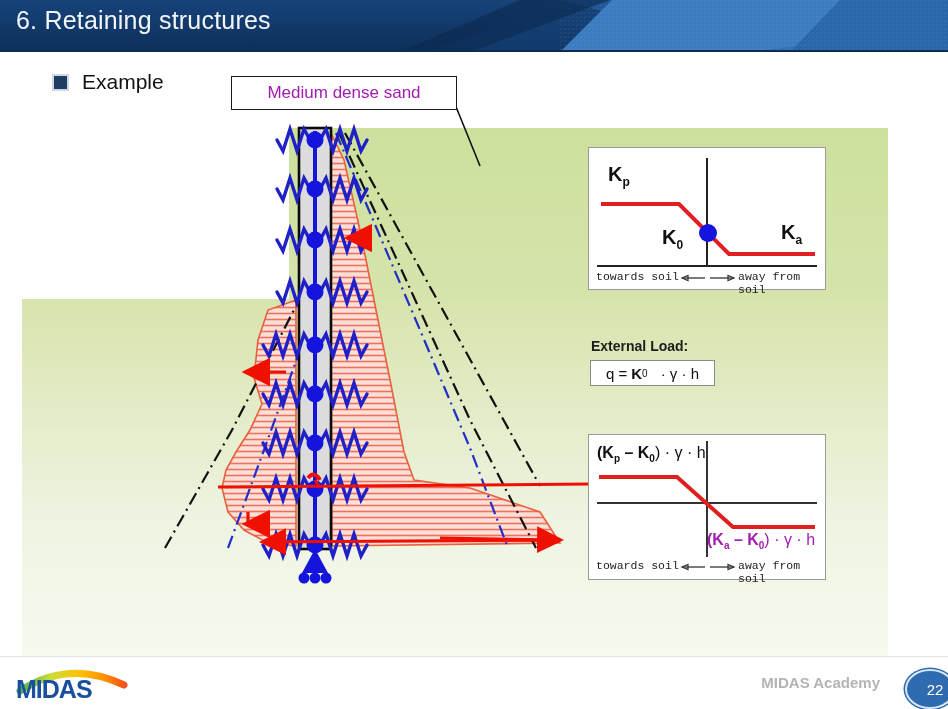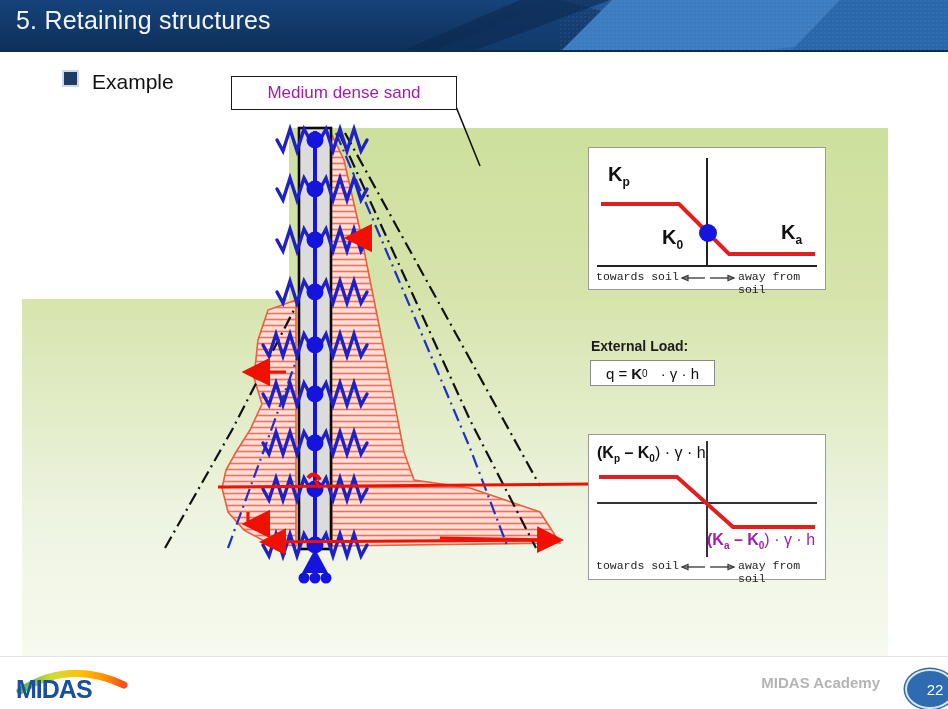--- a/index.html
+++ b/index.html
@@ -10,21 +10,21 @@
   
   .banner{position:absolute;left:0;top:0;width:948px;height:52px;
           background:#123c6e;overflow:hidden;}
   .banner .title{position:absolute;left:16px;top:6px;font-size:25px;color:#f2f5fa;
         letter-spacing:.2px;font-weight:400;z-index:6;}
   .banner svg{position:absolute;left:0;top:0;}
   .banner .underline{position:absolute;left:0;top:50px;width:948px;height:3px;
         background:#0d2c52;}
 
   
-  .bullet-row{position:absolute;left:27px;top:70px;display:flex;align-items:flex-start;gap:13px;padding-left:35px;}
+  .bullet-row{position:absolute;left:17px;top:70px;display:flex;align-items:center;gap:13px;padding-left:35px;}
   .bullet-sq{width:17px;height:17px;background:#1f3c63;border:2px solid #cfd8e4;
              box-sizing:border-box;}
   .bullet-txt{font-size:21px;color:#111;}
   .ground-main{position:absolute;left:22px;top:299px;width:866px;height:357px;
        background:linear-gradient(180deg,#d7e4ad 0%,#eef4e2 62%,#f6faef 100%);}
   .ground-topright{position:absolute;left:289px;top:128px;width:599px;height:172px;
        background:linear-gradient(180deg,#cde09c 0%,#d6e4ac 100%);}
 
   
   .callout{position:absolute;left:231px;top:76px;width:226px;height:34px;
@@ -90,21 +90,21 @@
         </linearGradient>
       </defs>
       <rect x="0" y="0" width="948" height="52" fill="url(#bgrad)"></rect>
       <polygon points="560,0 948,0 948,52 760,52" fill="#2f70b8"></polygon>
       <polygon points="560,0 790,0 638,52 430,52" fill="#16437a" opacity="0.55"></polygon>
       <polygon points="612,0 948,0 948,30 745,52 560,52" fill="#3d7cc0"></polygon>
       <polygon points="840,0 948,0 948,52 790,52" fill="#2a66aa"></polygon>
       <polygon points="560,0 948,0 948,52 560,52" fill="url(#dots)"></polygon>
       <polygon points="520,0 610,0 470,52 400,52" fill="#0d2a50" opacity="0.65"></polygon>
     </svg>
-    <div class="title">5. Retaining structures</div>
+    <div class="title">6. Retaining structures</div>
     <div class="underline"></div>
   </div>
 
   <div class="bullet-row">
     <span class="bullet-sq"></span>
     <span class="bullet-txt">Example</span>
   </div>
 
   <div class="ground-topright"></div>
   <div class="ground-main"></div>

